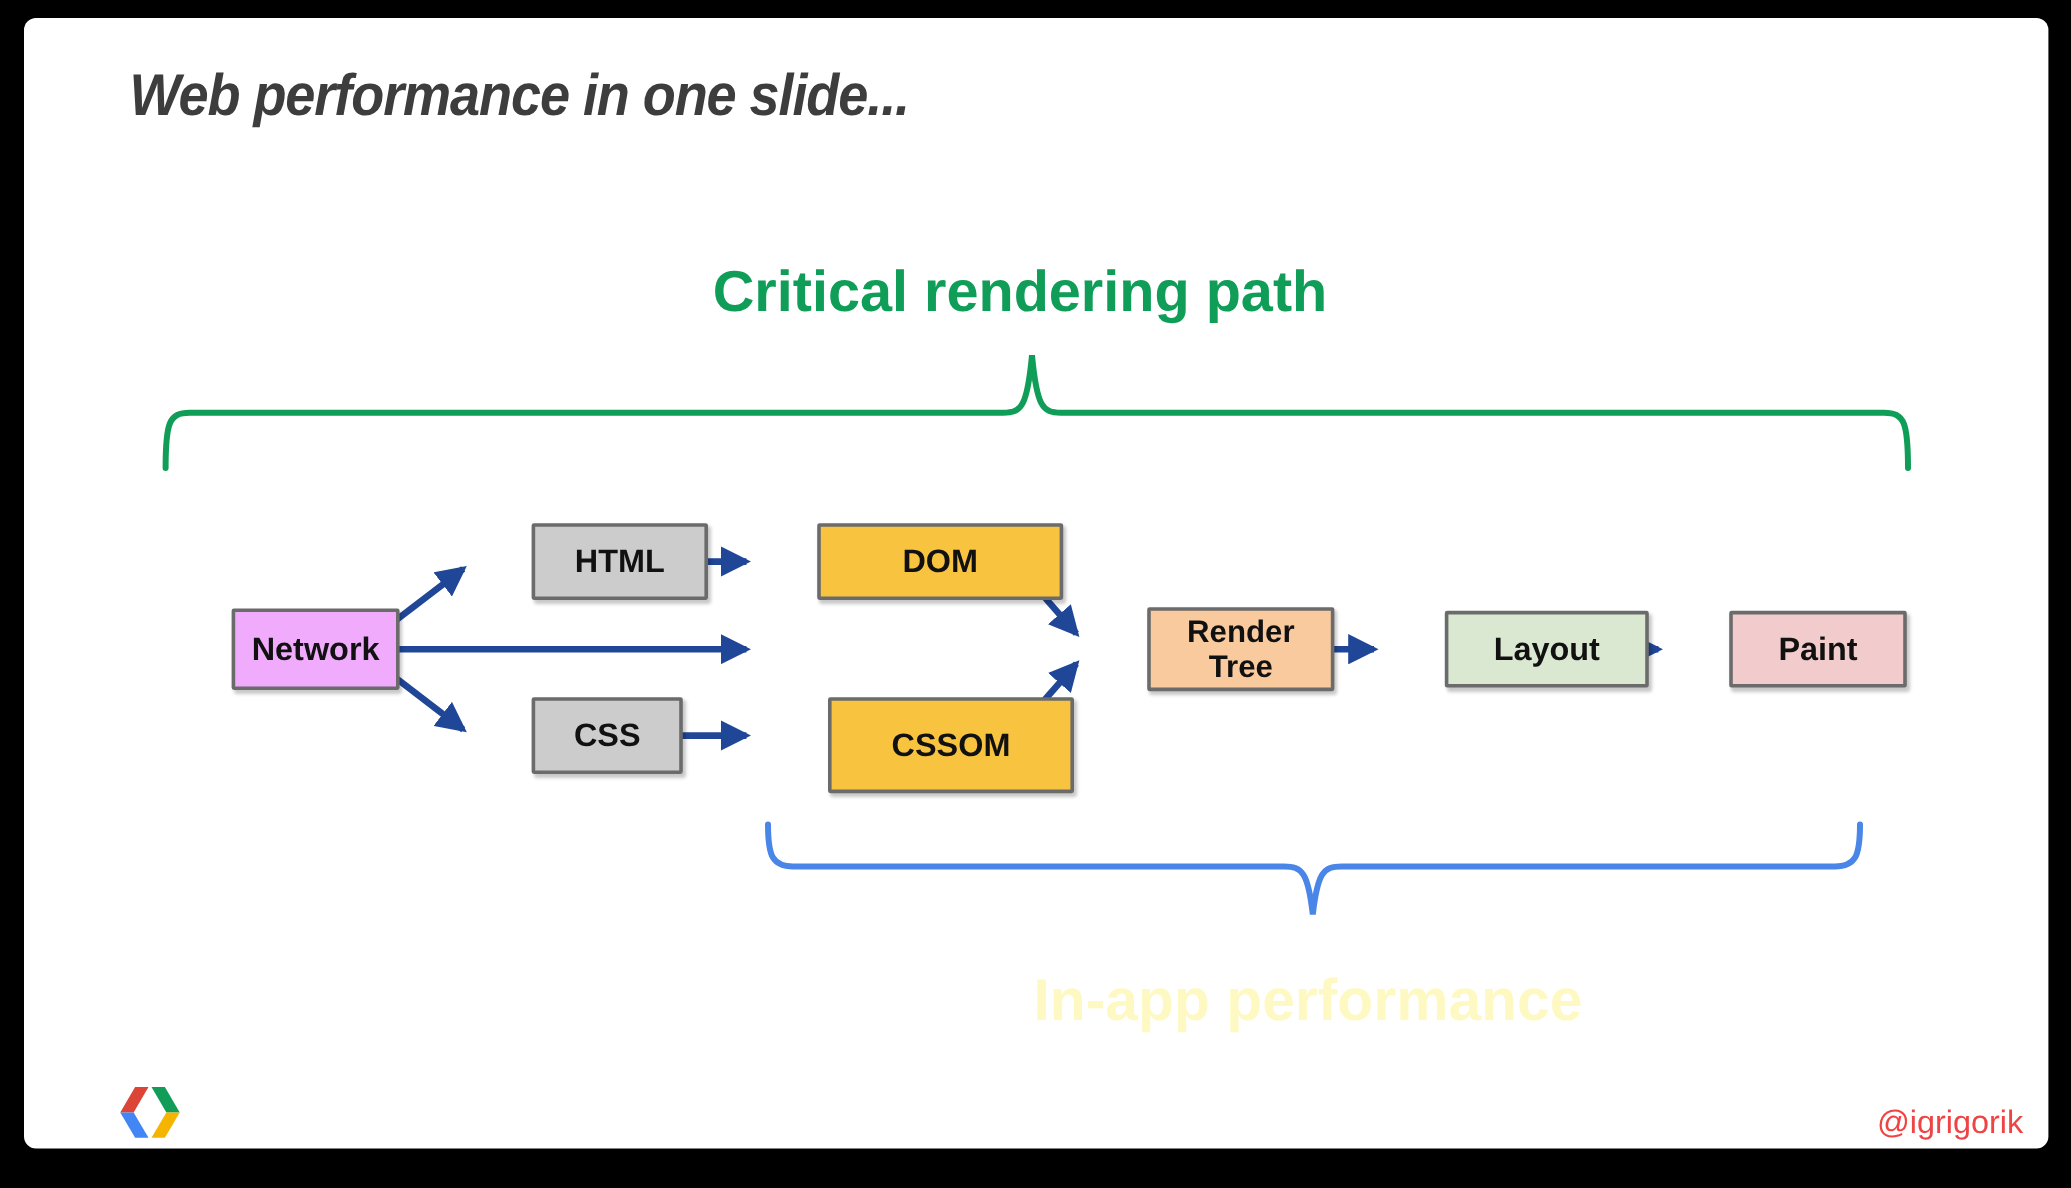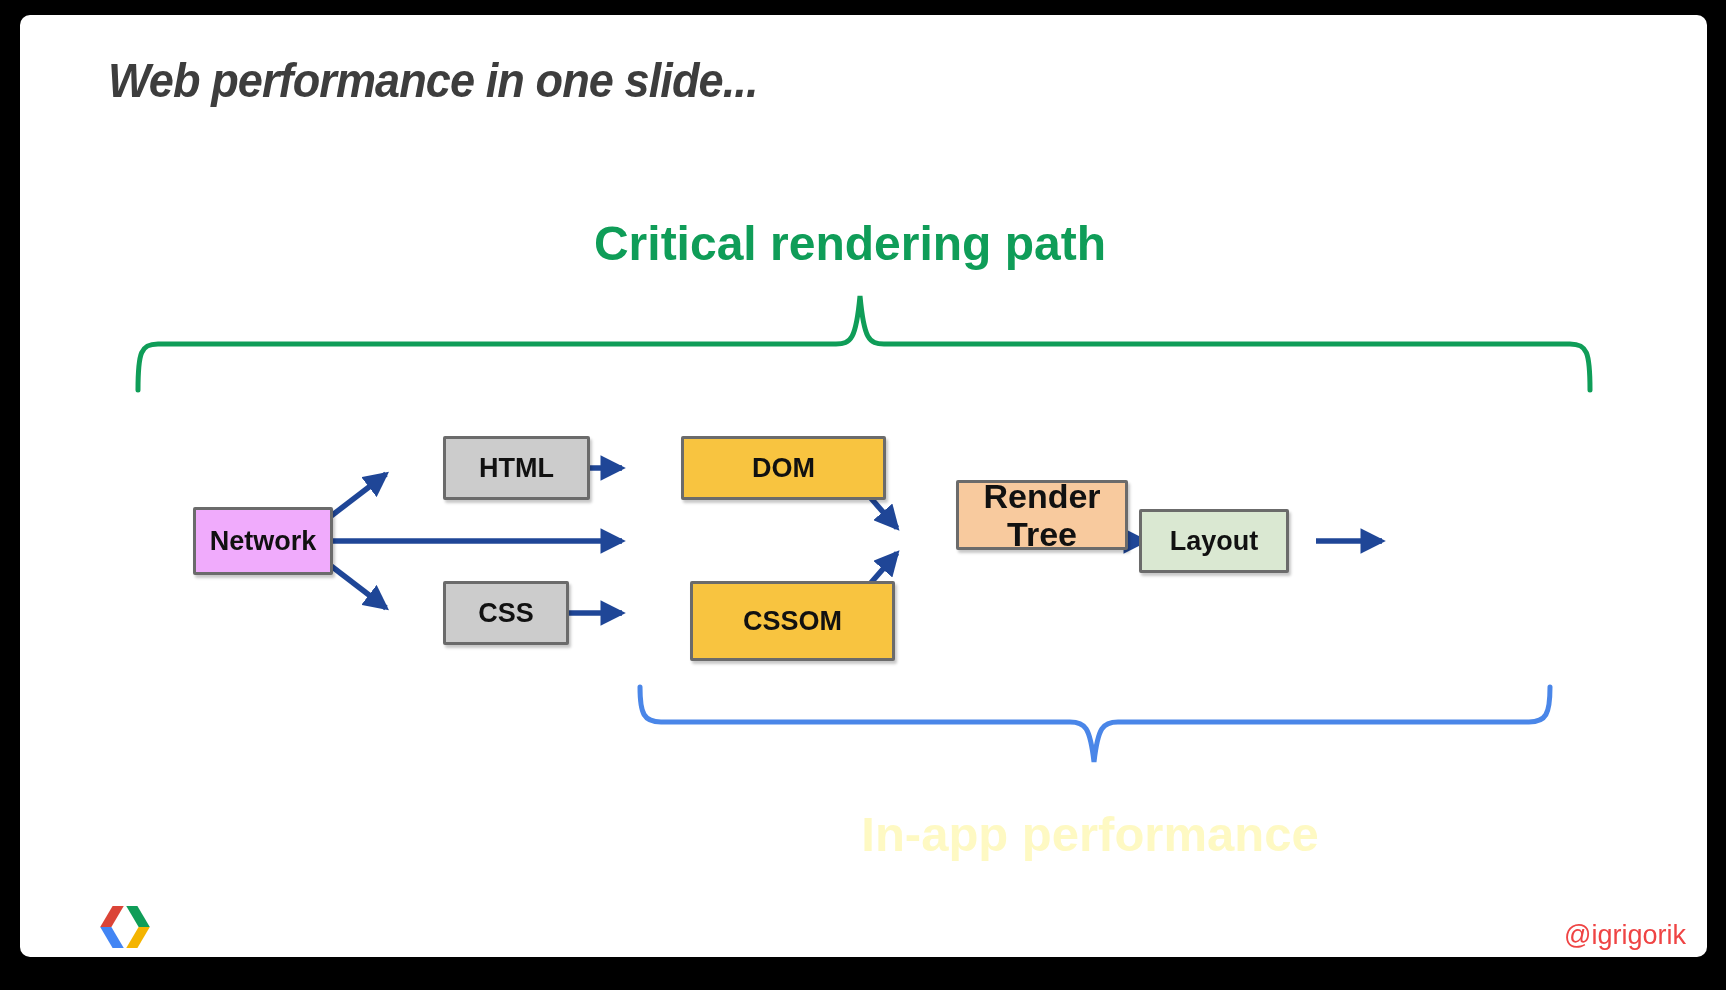--- a/index.html
+++ b/index.html
@@ -28,22 +28,22 @@
   .node{position:absolute;display:flex;align-items:center;justify-content:center;
         border:3px solid #6b6b6b;border-radius:2px;box-sizing:border-box;
         font-weight:700;font-size:27px;color:#111;text-align:center;line-height:1.12;
         box-shadow:2px 3px 3px rgba(0,0,0,.22);margin-left:41px;}
   #n-network {left:152px;top:507px;width:140px;height:68px;background:#f0abfc;}
   #n-html    {left:402px;top:436px;width:147px;height:64px;background:#CCCCCC;}
   #n-css     {left:402px;top:581px;width:126px;height:64px;background:#CCCCCC;}
   #n-dom     {left:640px;top:436px;width:205px;height:64px;background:#F8C440;}
   #n-js      {left:640px;top:508px;width:205px;height:64px;background:#CDDDF6;}
   #n-cssom   {left:649px;top:581px;width:205px;height:80px;background:#F8C440;}
-  #n-rtree   {left:915px;top:480px;width:172px;height:70px;background:#F8CA9E;font-size:34px;padding:0 28px;}
-  #n-layout  {left:1098px;top:509px;width:150px;height:64px;background:#DAE8D2;}
+  #n-rtree   {left:915px;top:506px;width:156px;height:70px;background:#F8CA9E;font-size:26px;padding:0 28px;}
+  #n-layout  {left:1163px;top:509px;width:170px;height:64px;background:#DAE8D2;}
   #n-paint   {left:1400px;top:509px;width:148px;height:64px;background:#F2CCCC;}
 
   
   #handle{right:40px;top:920px;font-size:27px;color:#ef4444;}
   #logo{left:94px;top:902px;width:62px;height:50px;}
 </style>
 </head>
 <body>
 
 <div id="canvas">
@@ -95,20 +95,23 @@
   </div>
   <div class="node" id="n-cssom">
     <span>CSSOM</span>
   </div>
   <div class="node" id="n-rtree">
     <span>Render Tree</span>
   </div>
   <div class="node" id="n-layout">
     <span>Layout</span>
   </div>
+  <div class="node" id="n-paint">
+    <span>Paint</span>
+  </div>
 
   <div class="abs" id="iap-label">In-app performance</div>
 
   <svg class="abs" id="logo" viewBox="0 0 100 80">
     <polygon points="30,6 48,6 28,40 10,40" fill="#DB4437"></polygon>
     <polygon points="10,40 28,40 48,74 30,74" fill="#4285F4"></polygon>
     <polygon points="52,6 70,6 90,40 72,40" fill="#0F9D58"></polygon>
     <polygon points="72,40 90,40 70,74 52,74" fill="#F4B400"></polygon>
   </svg>
 

